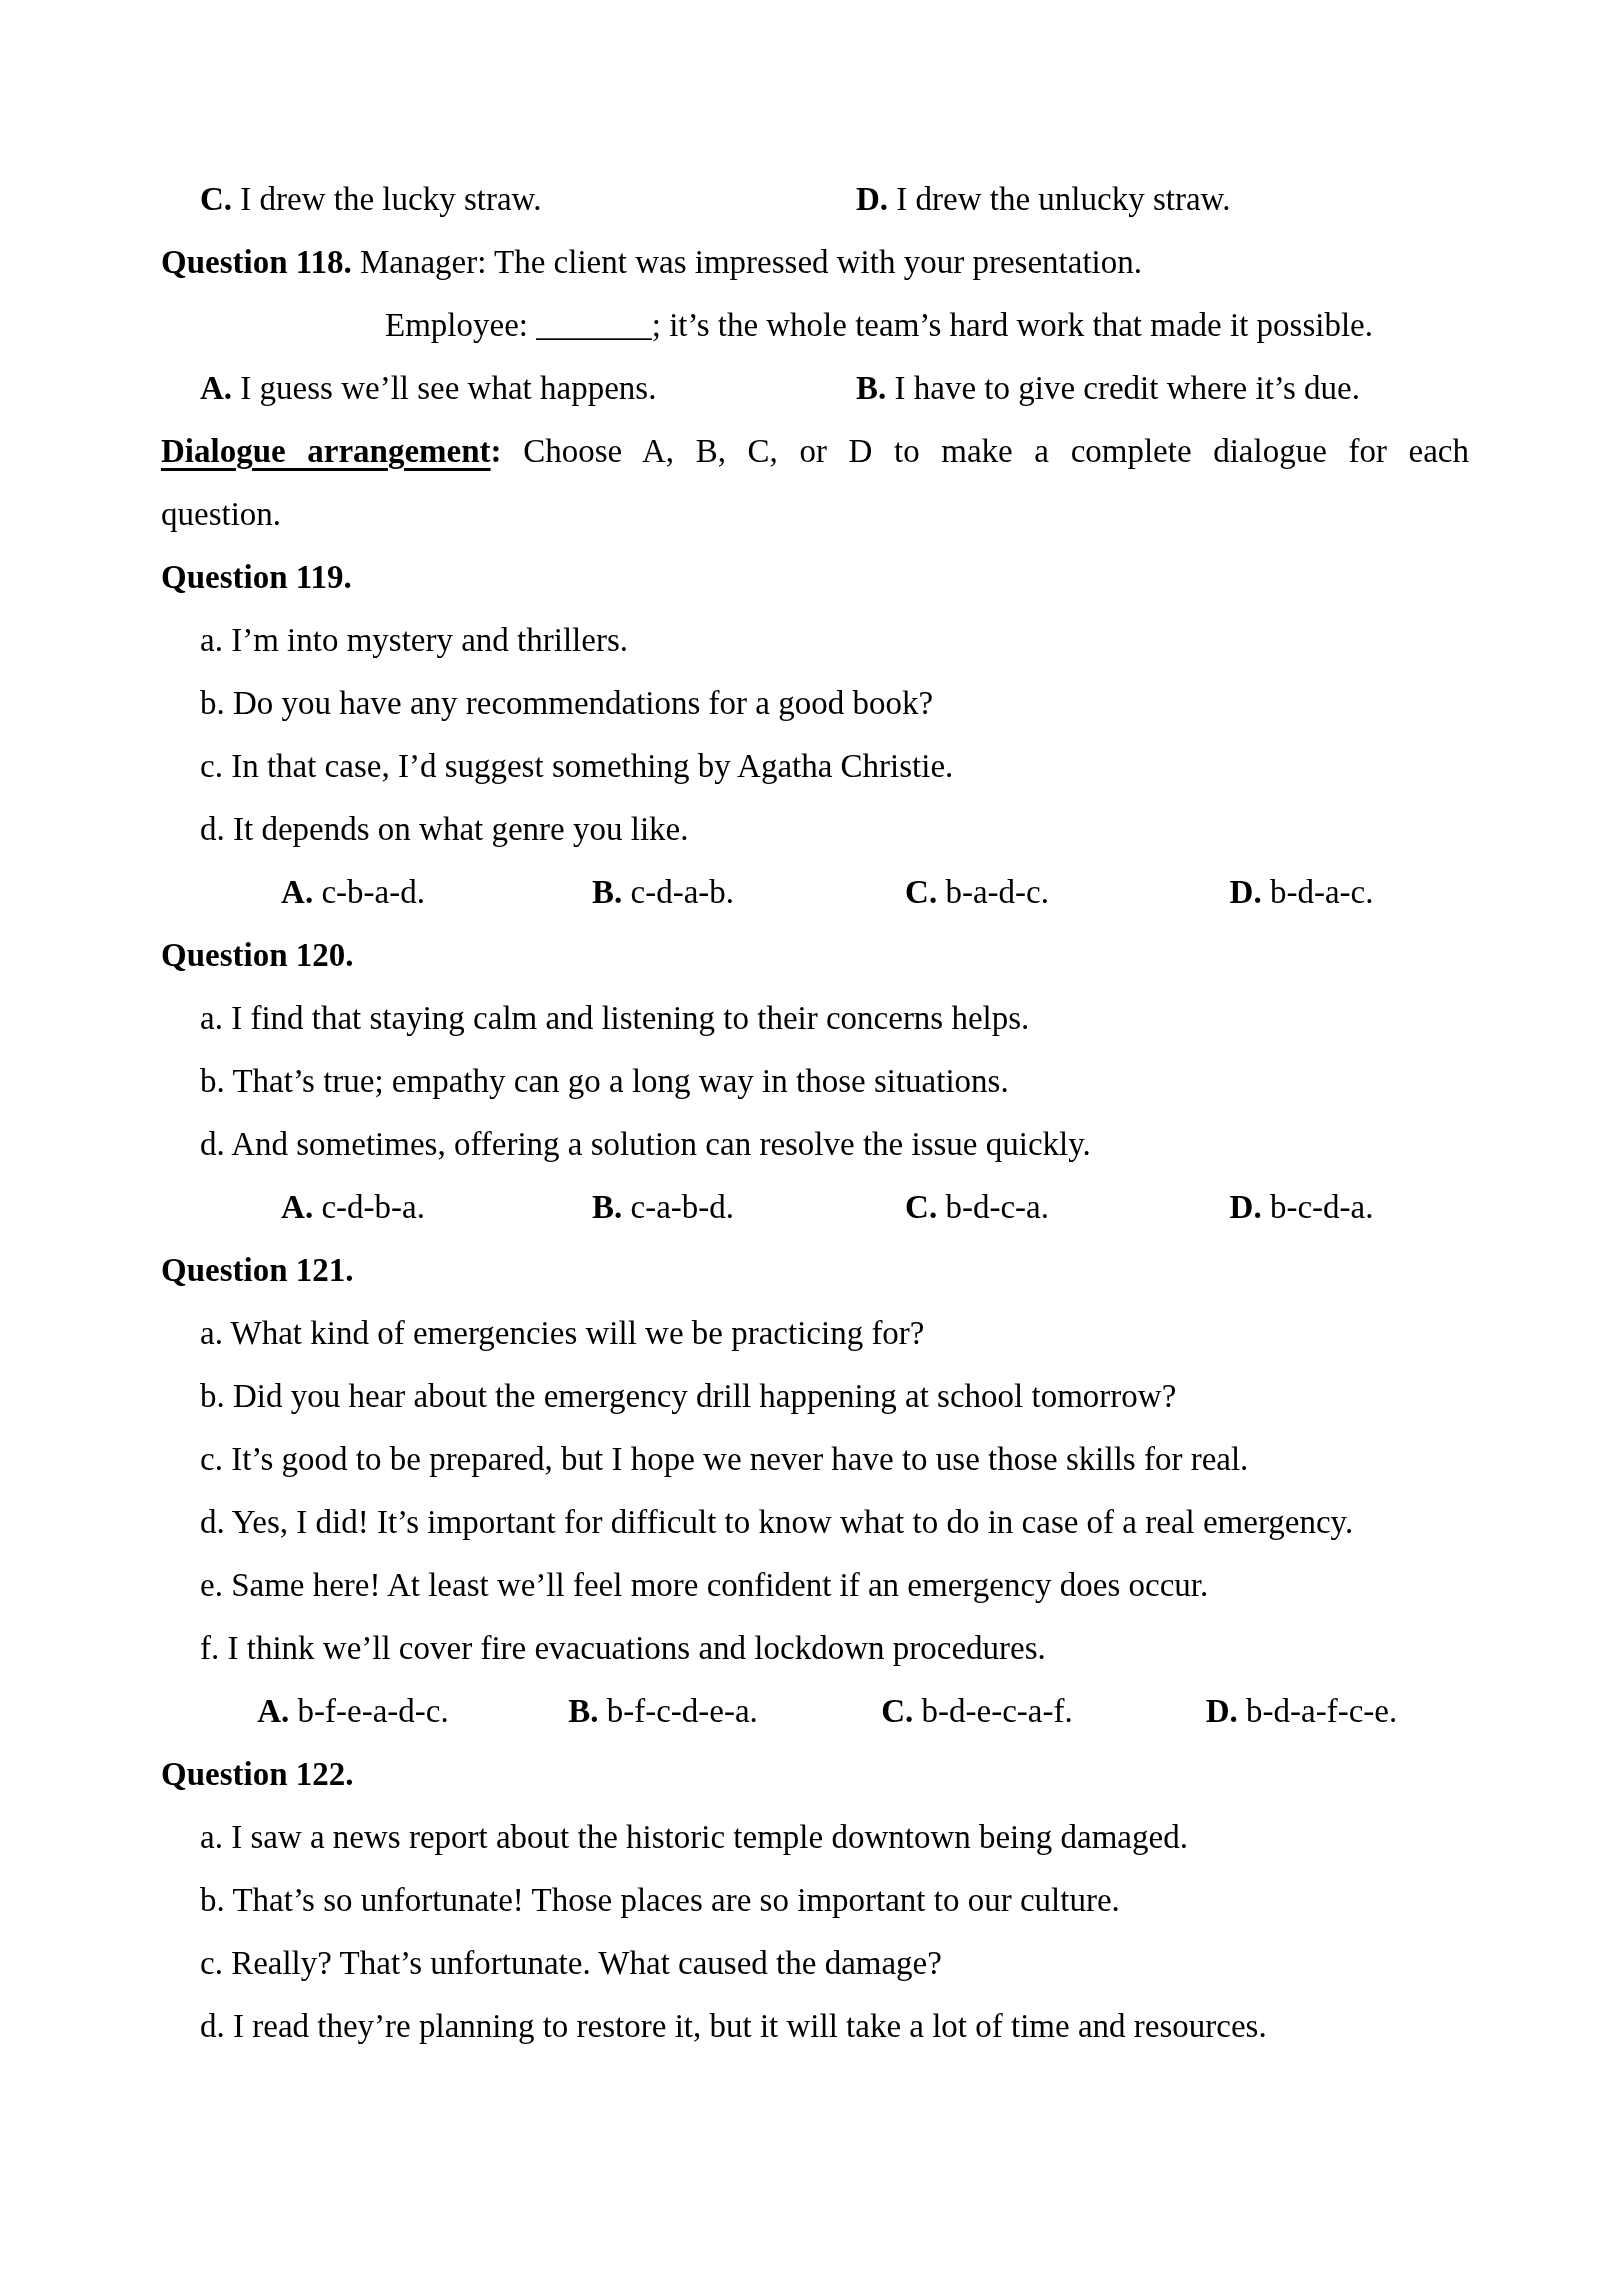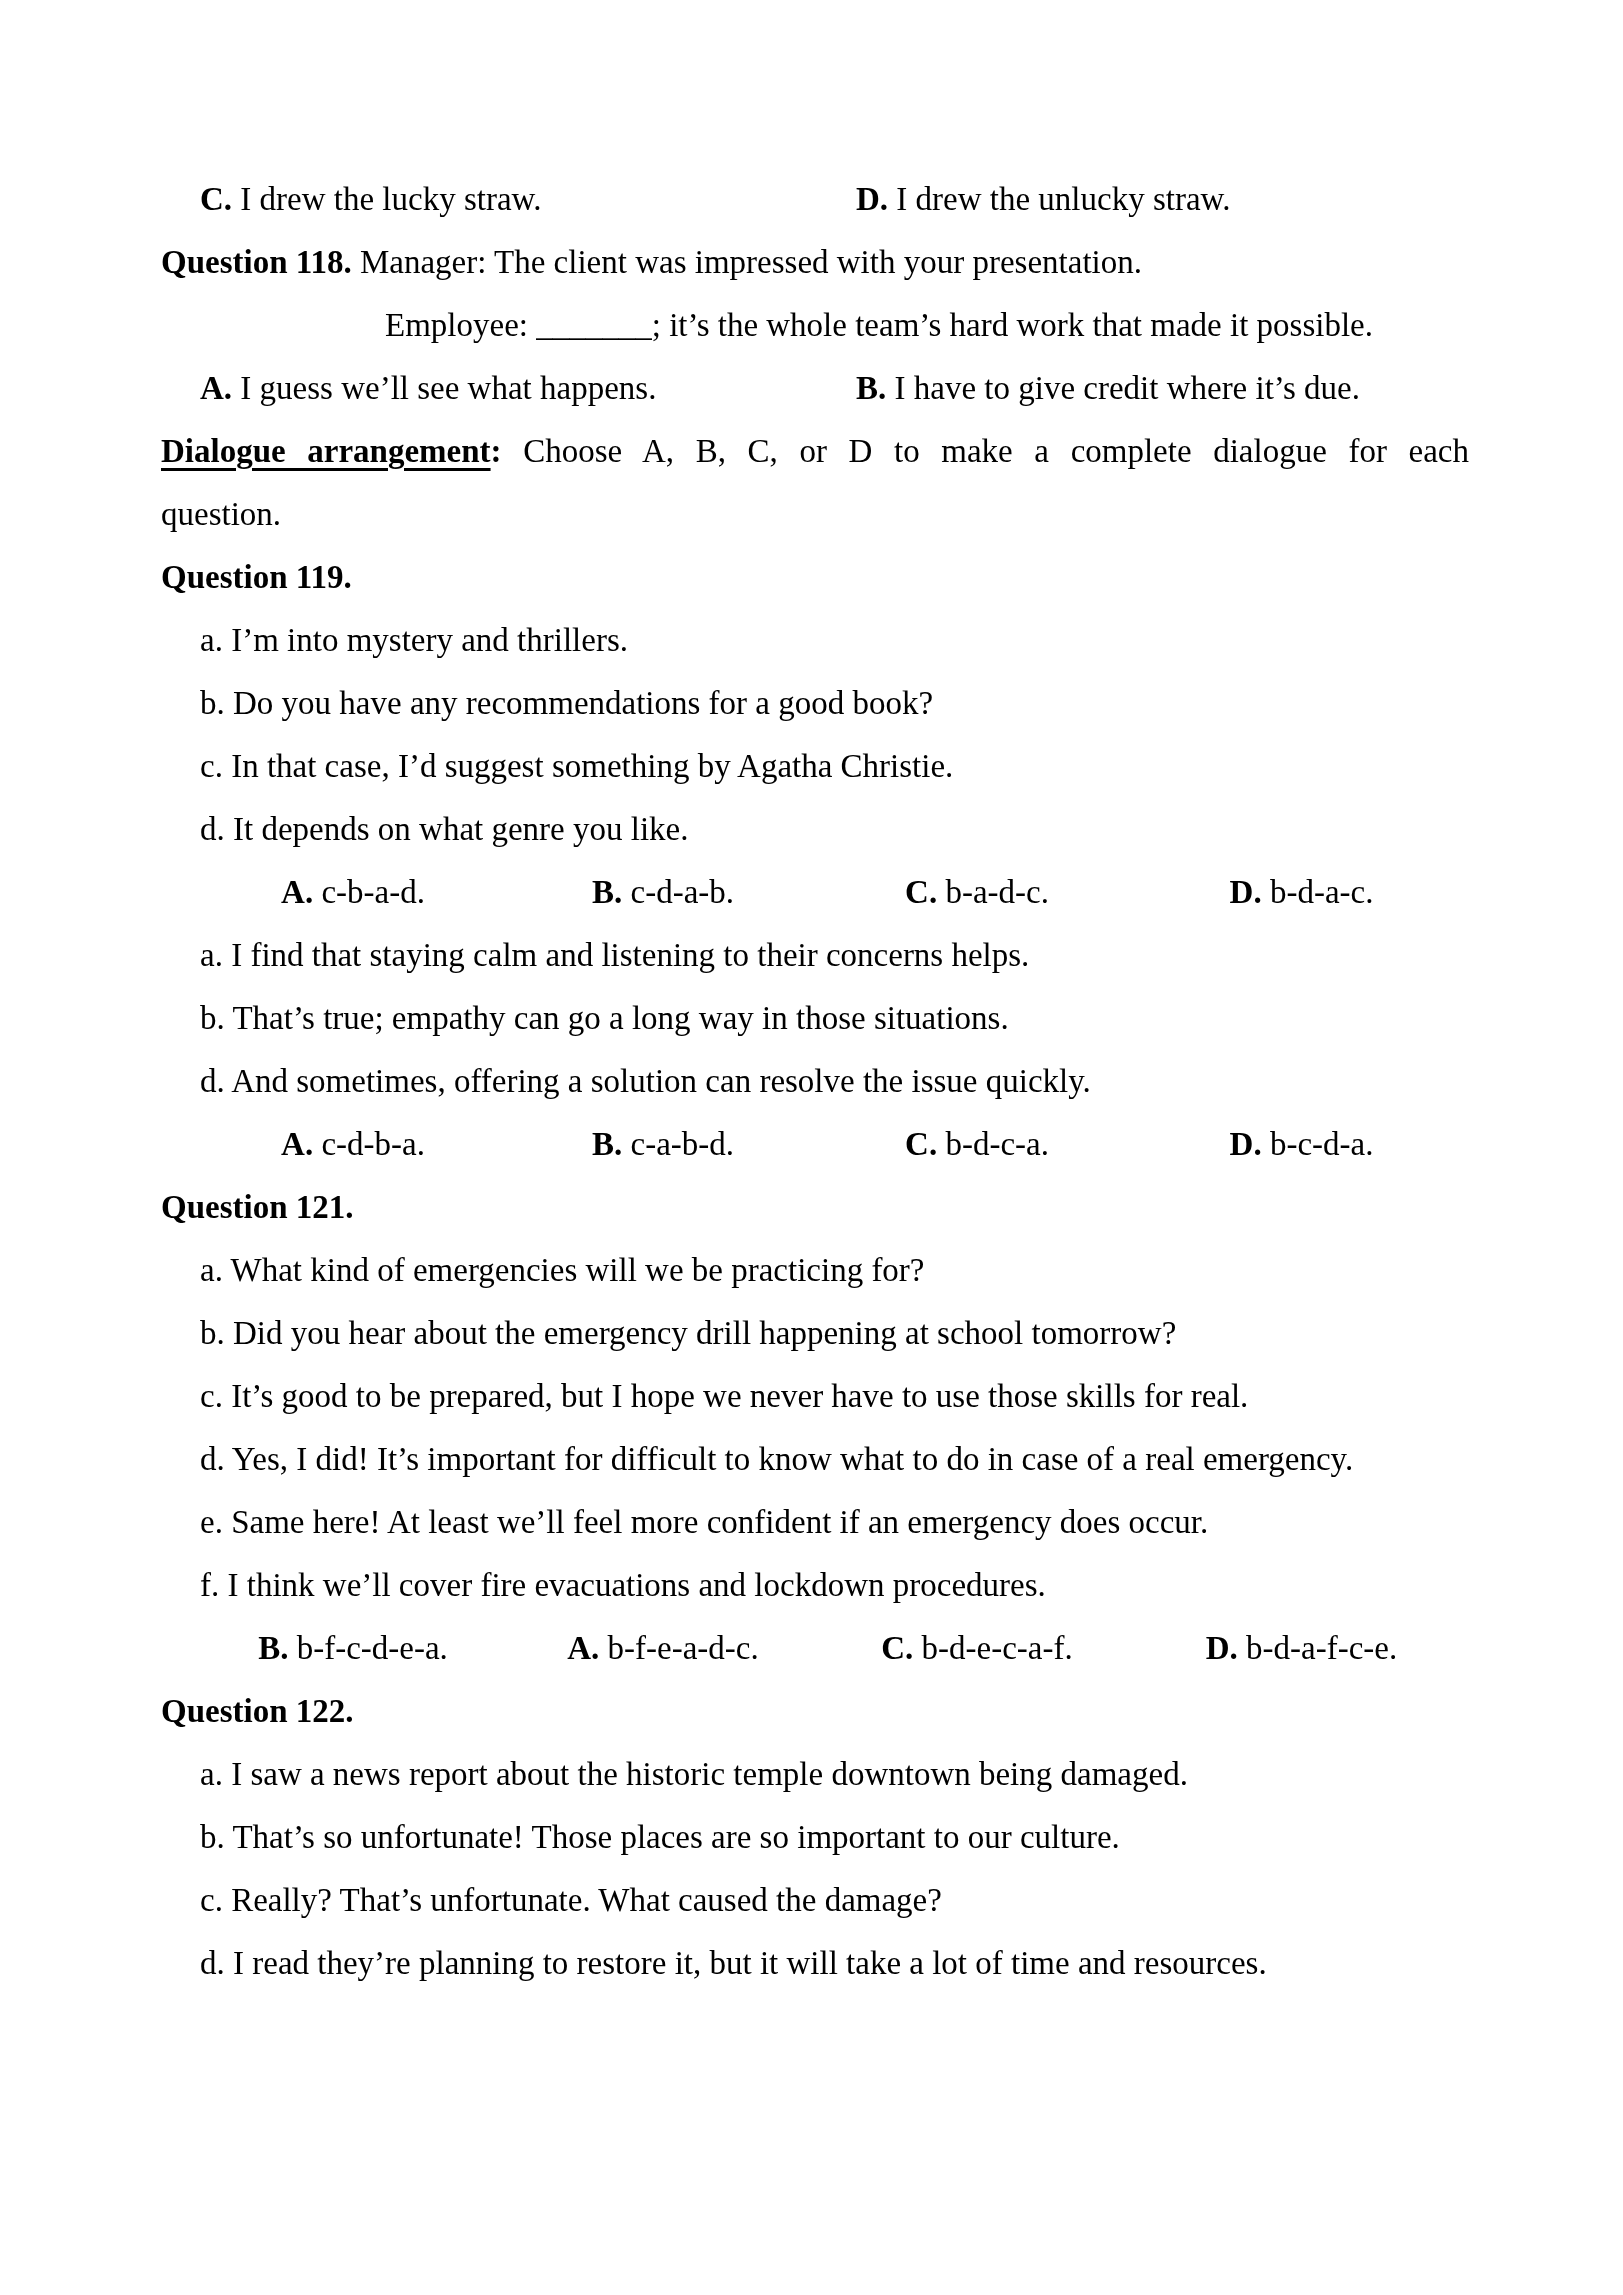--- a/index.html
+++ b/index.html
@@ -106,20 +106,23 @@
       <div>
         <span class="b">C.</span>
         <span>b-a-d-c.</span>
       </div>
       <div>
         <span class="b">D.</span>
         <span>b-d-a-c.</span>
       </div>
     </div>
 
+    <div class="line">
+      <span class="b">Question 120.</span>
+    </div>
     <div class="line indent">a. I find that staying calm and listening to their concerns helps.</div>
     <div class="line indent">b. That’s true; empathy can go a long way in those situations.</div>
     <div class="line indent">d. And sometimes, offering a solution can resolve the issue quickly.</div>
     <div class="fourcol">
       <div>
         <span class="b">A.</span>
         <span>c-d-b-a.</span>
       </div>
       <div>
         <span class="b">B.</span>
@@ -139,26 +142,26 @@
       <span class="b">Question 121.</span>
     </div>
     <div class="line indent">a. What kind of emergencies will we be practicing for?</div>
     <div class="line indent">b. Did you hear about the emergency drill happening at school tomorrow?</div>
     <div class="line indent">c. It’s good to be prepared, but I hope we never have to use those skills for real.</div>
     <div class="line indent">d. Yes, I did! It’s important for difficult to know what to do in case of a real emergency.</div>
     <div class="line indent">e. Same here! At least we’ll feel more confident if an emergency does occur.</div>
     <div class="line indent">f. I think we’ll cover fire evacuations and lockdown procedures.</div>
     <div class="fourcol">
       <div>
+        <span class="b">A.</span>
+        <span>b-f-e-a-d-c.</span>
+      </div>
+      <div>
         <span class="b">B.</span>
         <span>b-f-c-d-e-a.</span>
-      </div>
-      <div>
-        <span class="b">A.</span>
-        <span>b-f-e-a-d-c.</span>
       </div>
       <div>
         <span class="b">C.</span>
         <span>b-d-e-c-a-f.</span>
       </div>
       <div>
         <span class="b">D.</span>
         <span>b-d-a-f-c-e.</span>
       </div>
     </div>

